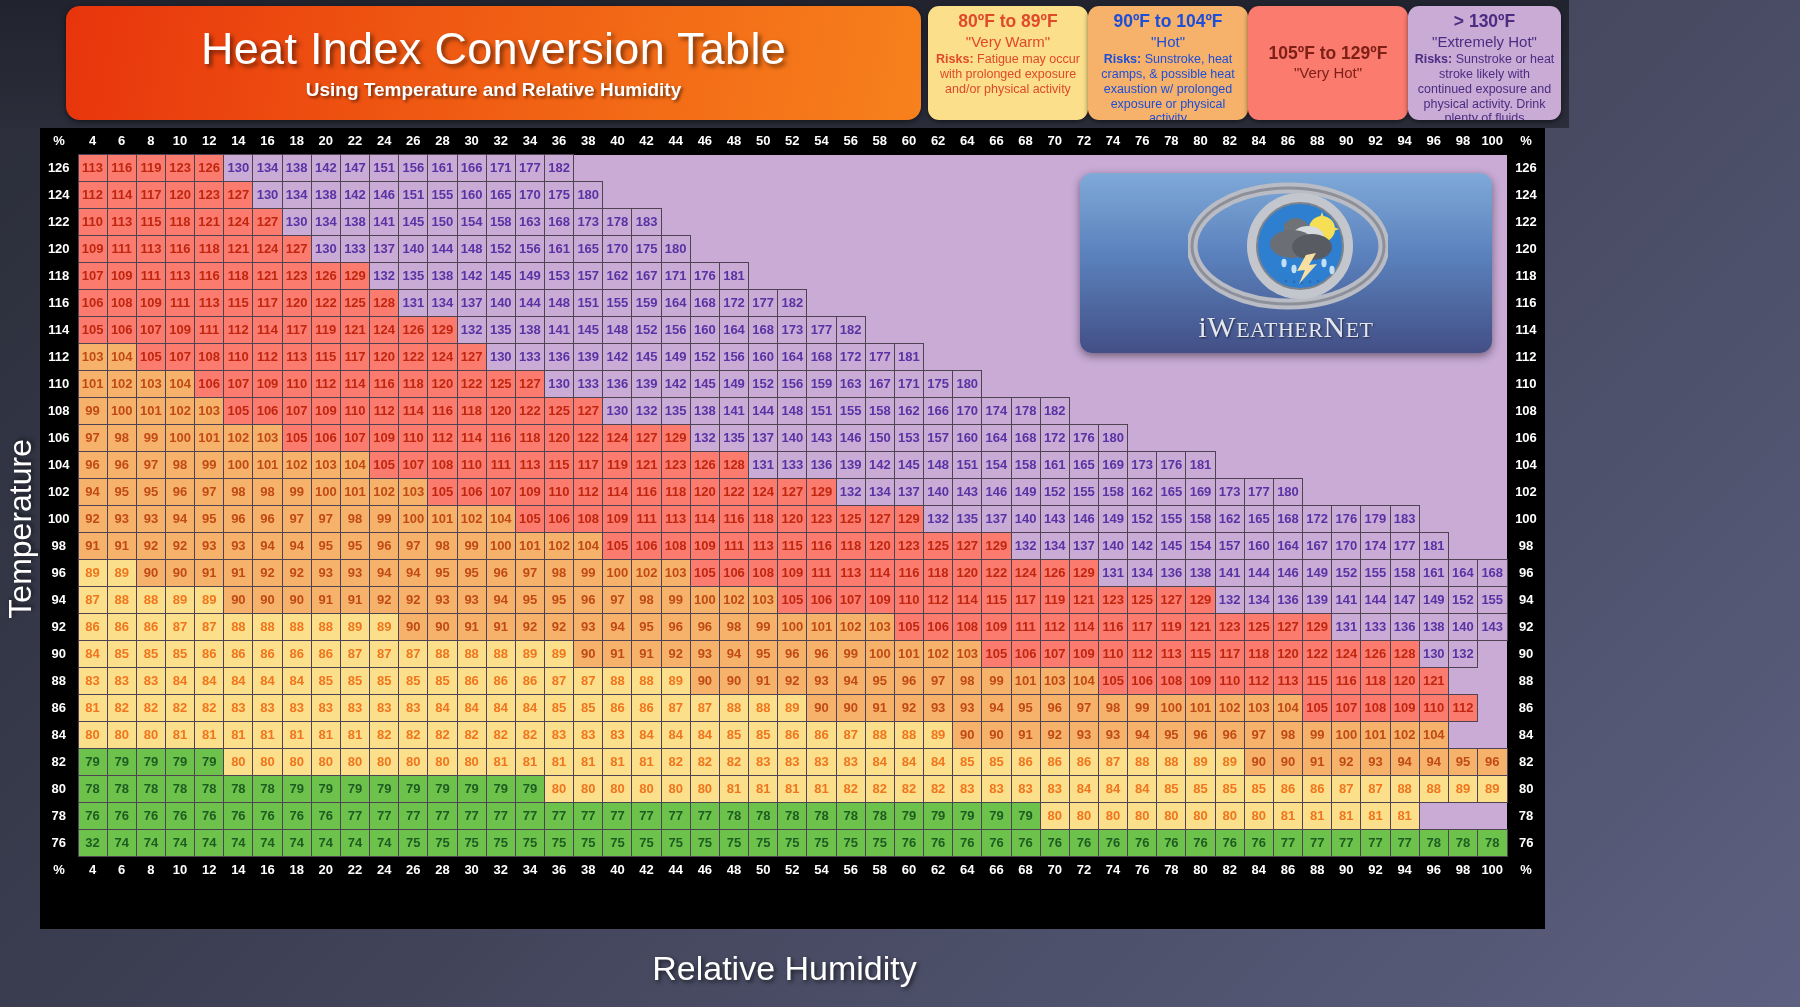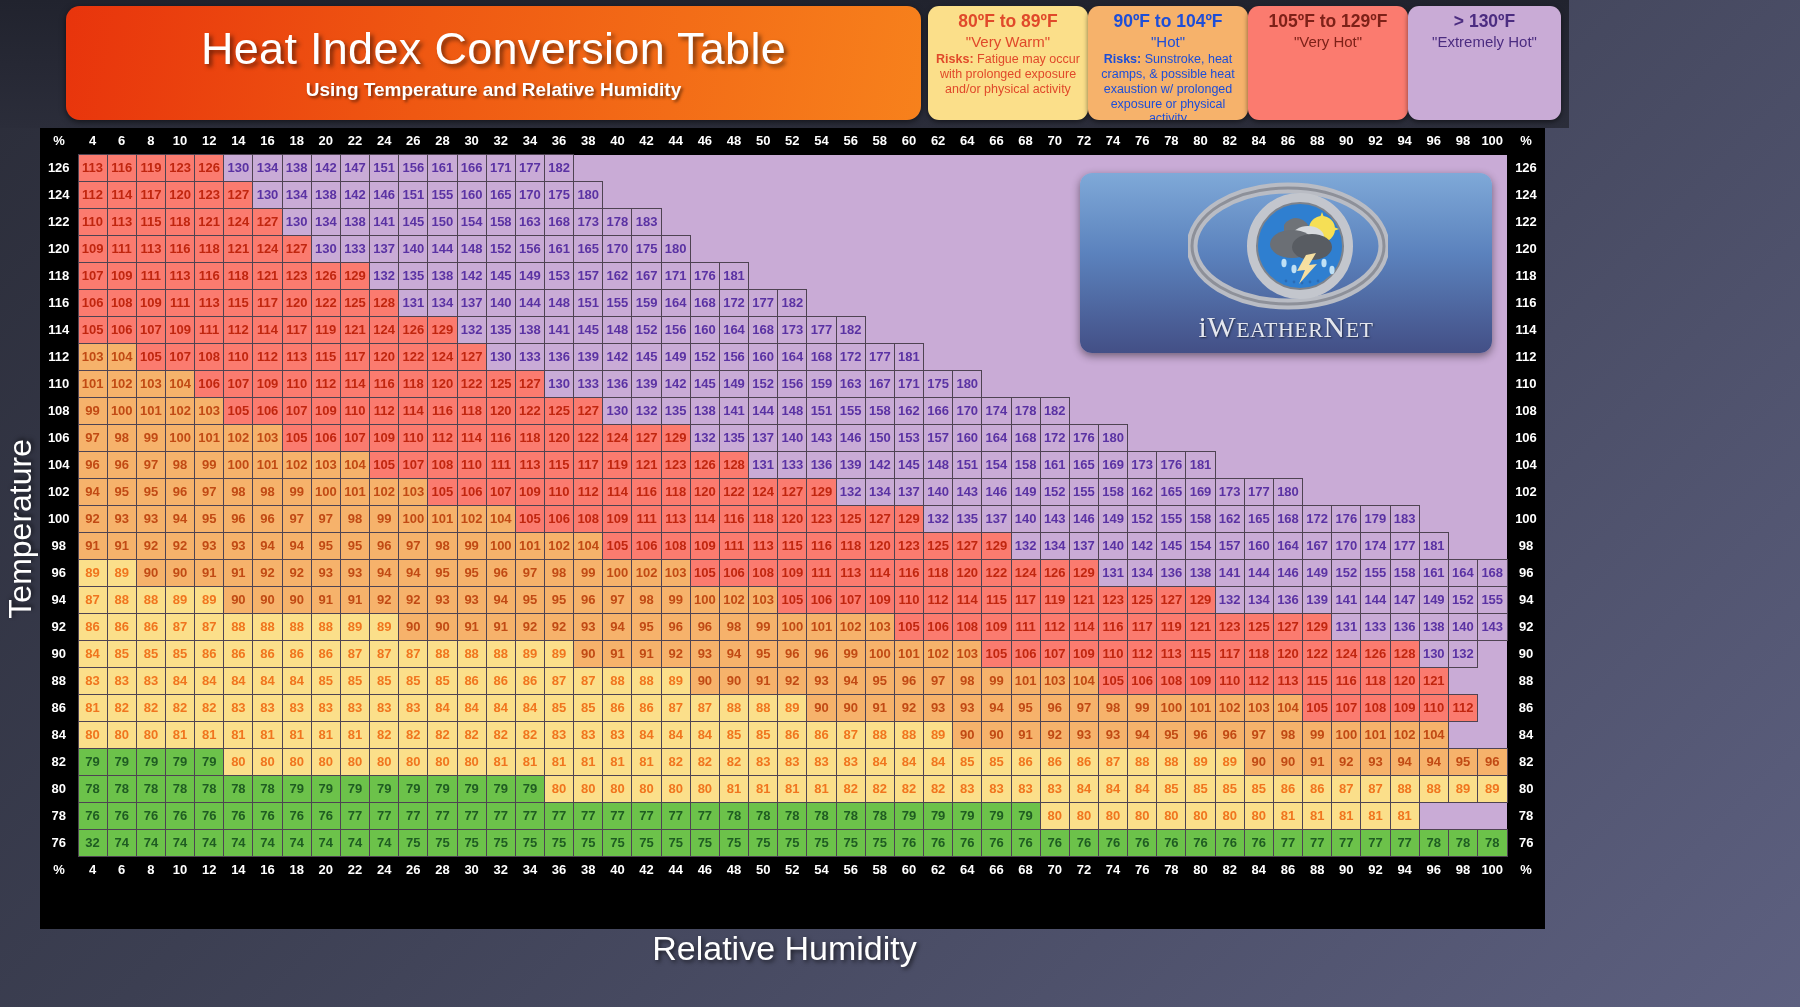--- a/index.html
+++ b/index.html
@@ -63,21 +63,21 @@
     box-shadow: 0 2px 5px rgba(0,0,0,.5);
     overflow: hidden;
     display: flex; flex-direction: column; align-items: center;
   }
   .lb-range { font-size: 17.5px; font-weight: 700; margin-bottom: 1px; }
   .lb-name  { font-size: 15px; margin-bottom: 2px; }
   .lb-risk  { font-size: 12.5px; }
   .lb-risk b { font-weight: 700; }
   .lb1 { flex: 0 0 160px; background:#fbdf8a; color:#e0492a; }
   .lb2 { flex: 0 0 160px; background:#f6b26b; color:#1d4ed8; }
-  .lb3 { flex: 0 0 160px; background:#fb7b6f; color:#7d2118; }
+  .lb3 { flex: 0 0 160px; background:#fb7b6f; color:#7d2118;justify-content:center; }
   .lb4 { flex: 1 1 auto;  background:#c9abd6; color:#4b2c80; }
 
   
   .mid { flex: 1 1 auto; display: flex; min-height: 0; }
   .side-label {
     flex: 0 0 40px;
     display: flex; align-items: center; justify-content: center;
     color: #fff;
   }
   .side-label span {
@@ -159,21 +159,21 @@
     font-family: "Liberation Serif", serif;
     font-size: 30px;
     letter-spacing: .5px;
     text-shadow: 1px 1px 2px rgba(0,0,0,.5);
   }
   .logo-text .sm { font-size: 22px; }
 
   
   .footer {
     height: 78px;
-    display: flex; justify-content: center;
+    display: flex; align-items: center; justify-content: center;
     color: #fff;
   }
   .footer span {
     font-size: 34px;
     text-shadow: 2px 2px 4px rgba(0,0,0,.6);
   }
 </style>
 </head>
 <body>
 
@@ -195,20 +195,21 @@
         <div class="lb-name">"Hot"</div>
         <div class="lb-risk"><b>Risks:</b><span> Sunstroke, heat cramps, &amp; possible heat exaustion w/ prolonged exposure or physical activity</span></div>
       </div>
       <div class="legend-box lb3">
         <div class="lb-range">105ºF to 129ºF</div>
         <div class="lb-name">"Very Hot"</div>
       </div>
       <div class="legend-box lb4">
         <div class="lb-range">&gt; 130ºF</div>
         <div class="lb-name">"Extremely Hot"</div>
+        <div class="lb-risk"><b>Risks:</b><span> Sunstroke or heat stroke likely with continued exposure and physical activity. Drink plenty of fluids</span></div>
       </div>
     </div>
   </div>
 
   <div class="mid">
     <div class="side-label">
       <span>Temperature</span>
     </div>
     <div class="grid-area">
       <table class="hi">

